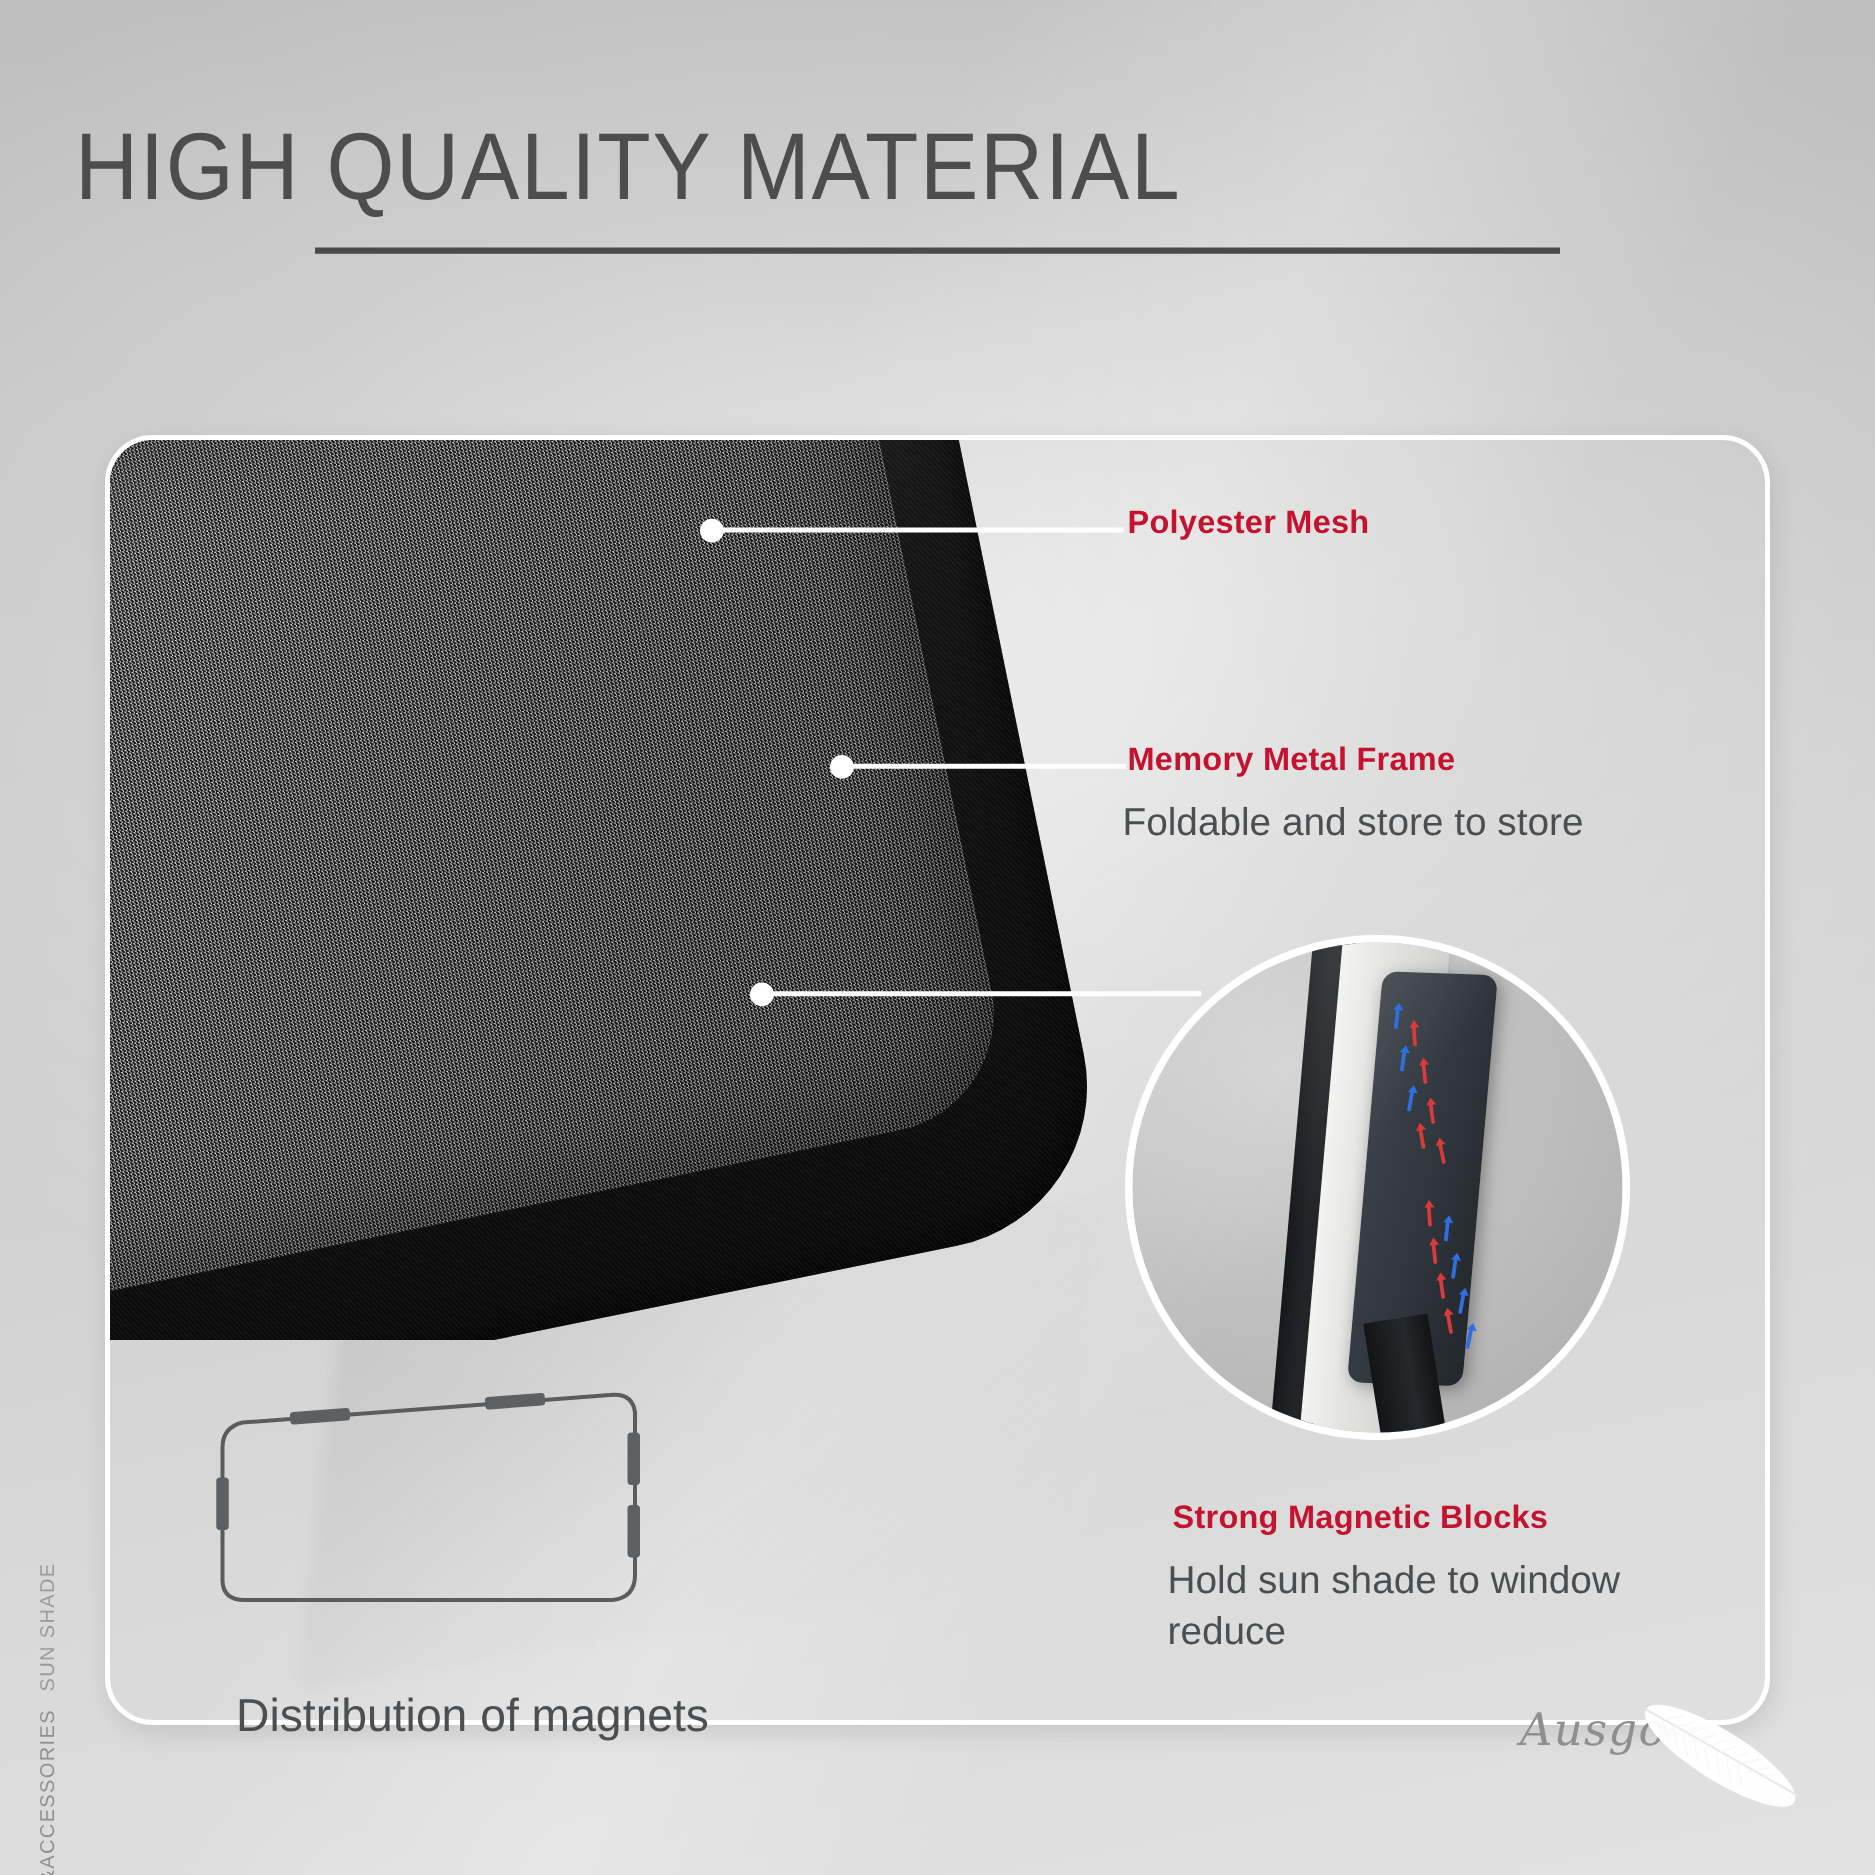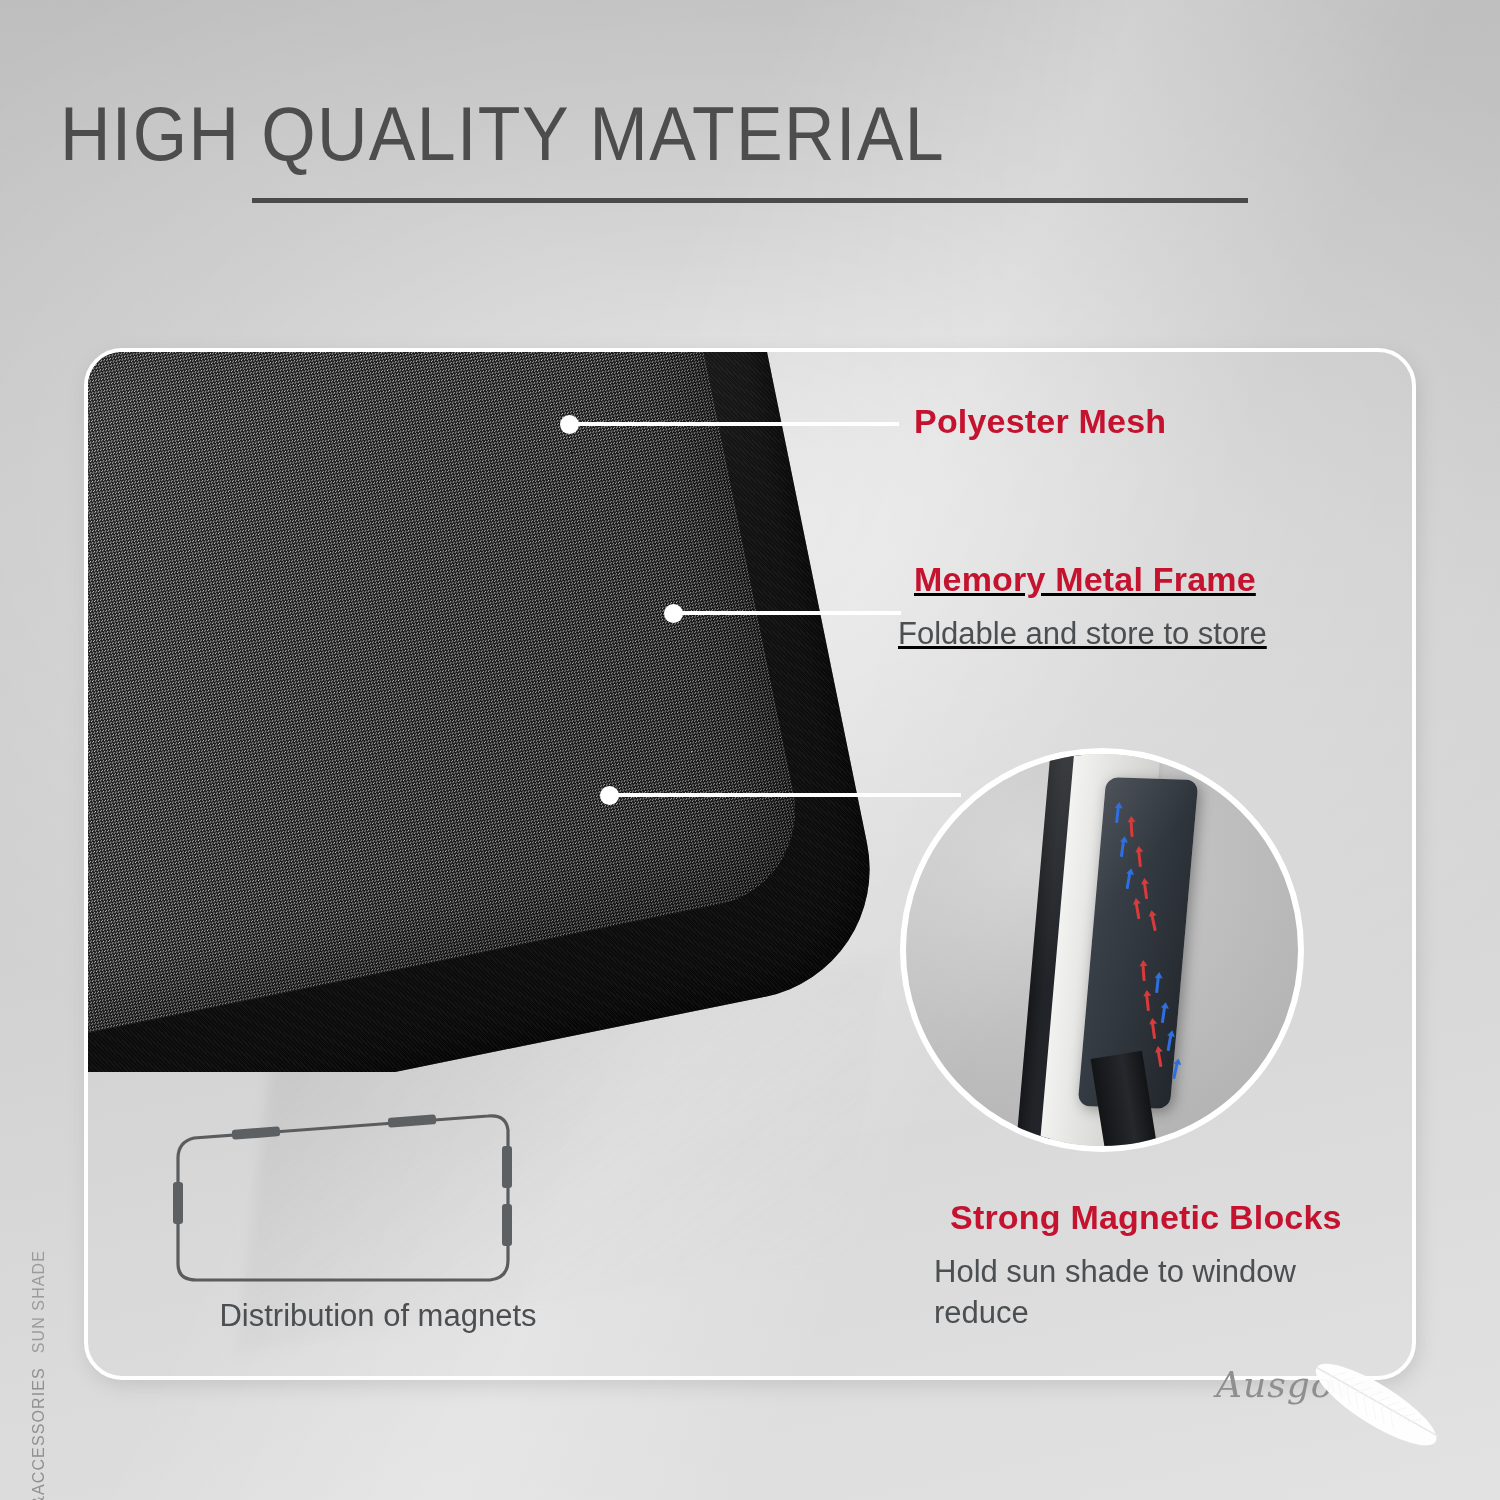--- a/index.html
+++ b/index.html
@@ -171,25 +171,25 @@
     position: absolute;
     left: 9px;
     top: -2px;
     height: 4px;
     background: #ffffff;
   }
 
   
   .callout { position: absolute; z-index: 8; }
   .callout .head {
-    font-size: 34px;
+    font-size: 26px;
     font-weight: 700;
     color: #c4122f;
     letter-spacing: 0.2px;
-    margin: 0 0 14px 16px;
+    margin: 0 0 14px 4px;
   }
   .callout .body {
     font-size: 31px;
     line-height: 1.33;
     color: #4b4f51;
     margin: 0;
     max-width: 500px;
   }
 
   
@@ -282,24 +282,24 @@
     position: absolute;
     left: 170px;
     top: 1108px;
     width: 360px;
     height: 190px;
     z-index: 7;
   }
   .magnet-caption {
     position: absolute;
     left: 168px;
-    top: 1298px;
+    top: 1352px;
     width: 420px;
     text-align: center;
-    font-size: 31px;
+    font-size: 37px;
     color: #4b4f51;
     z-index: 7;
   }
 
   
   .brand {
     position: absolute;
     right: 30px;
     bottom: 24px;
     width: 260px;
@@ -356,21 +356,21 @@
 
   <div class="leader" style="left:600px; top:795px;">
     <span class="dot"></span>
     <span class="line" style="width:352px;"></span>
   </div>
 
   <div class="callout" style="left:898px; top:402px; width:500px;">
     <p class="head">Polyester Mesh</p>
   </div>
 
-  <div class="callout" style="left:898px; top:560px; width:500px;text-decoration:underline;">
+  <div class="callout" style="left:898px; top:592px; width:500px;">
     <p class="head">Memory Metal Frame</p>
     <p class="body">Foldable and store to store</p>
   </div>
 
   <div class="callout" style="left:934px; top:1198px; width:460px;">
     <p class="head">Strong Magnetic Blocks</p>
     <p class="body">Hold sun shade to window reduce</p>
   </div>
 
   <div class="inset">

